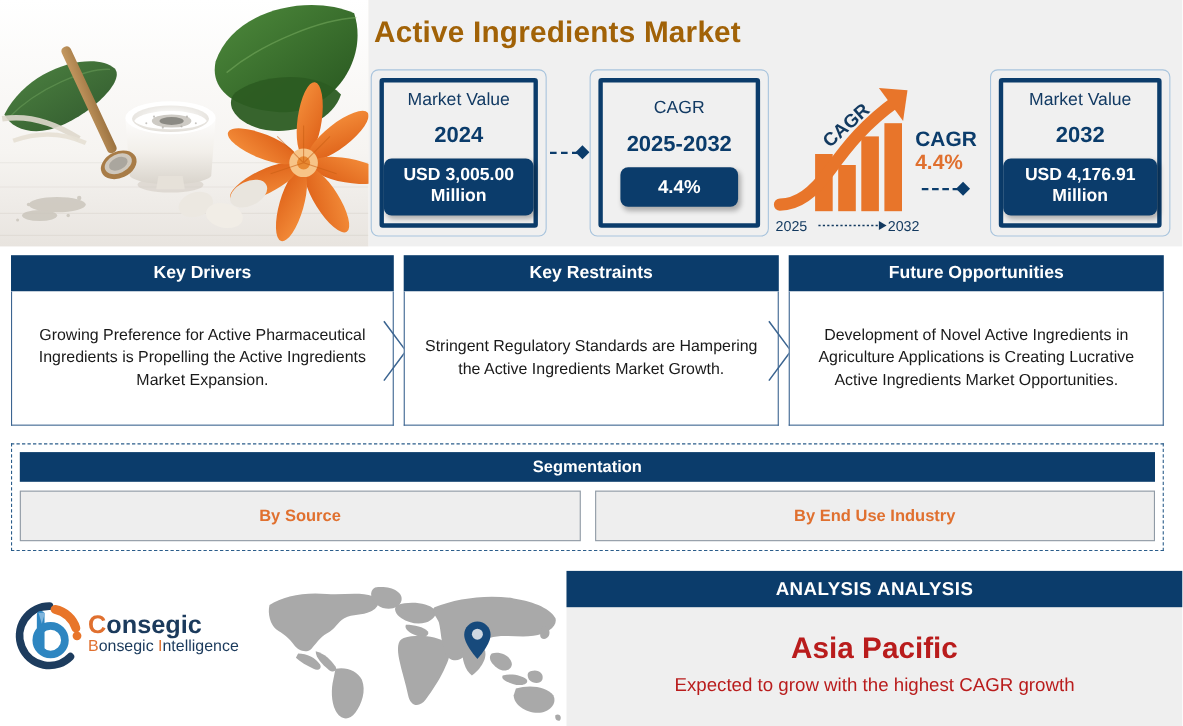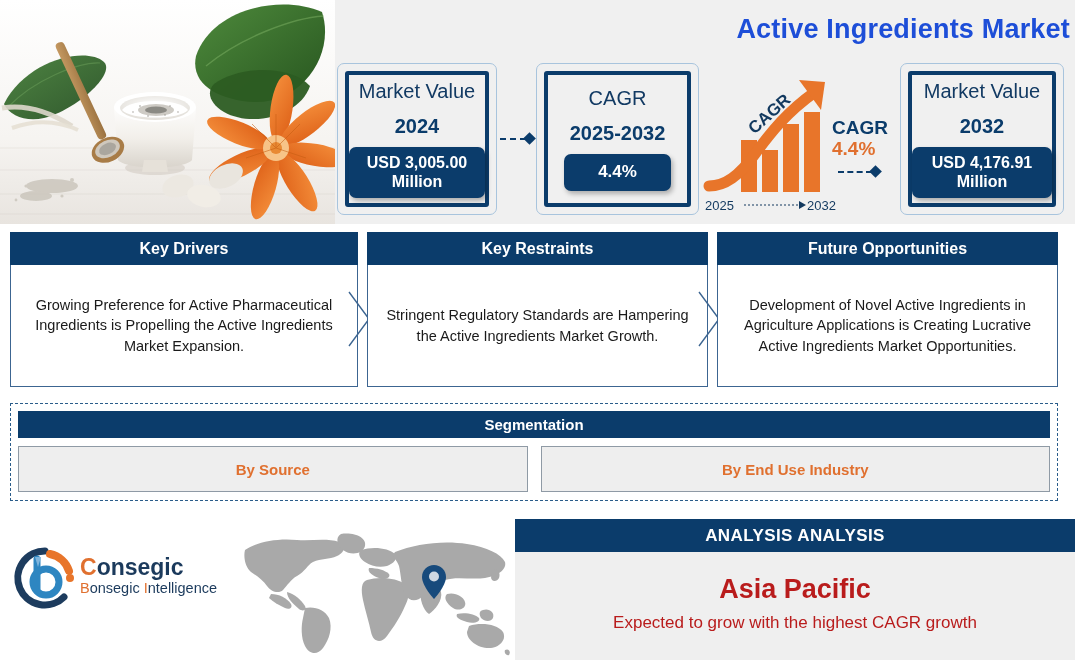--- a/index.html
+++ b/index.html
@@ -16,38 +16,38 @@
     background: #f0f0f0;
   }
   #hero-photo {
     position: absolute; left: 0; top: 0; width: 335px; height: 224px;
     overflow: hidden; background: #f7f5f2;
   }
   #hero-photo svg { display: block; width: 335px; height: 224px; }
 
   #market-title {
     position: absolute; left: 340px; top: 14px; width: 730px;
-    text-align: right; font-size: 27px; font-weight: bold;
-    color: #1d4ed8; letter-spacing: .2px;
+    text-align: left; font-size: 27px; font-weight: bold;
+    color: #a16207; letter-spacing: .2px;
   }
 
   
   .statbox {
     position: absolute; top: 63px; height: 152px;
     border: 1px solid #a8c4dd; border-radius: 7px;
     background: #f0f0f0; padding: 7px;
   }
   .statbox-inner {
     width: 100%; height: 100%;
     border: 4px solid #0b3c6b; border-radius: 3px;
     background: #f0f0f0;
     display: flex; flex-direction: column;
     align-items: center; justify-content: center;
   }
-  .stat-label { font-size: 20px; color: #123a63; line-height: 1.15; }
+  .stat-label { font-size: 16px; color: #123a63; line-height: 1.15; }
   .stat-year  { font-size: 20px; font-weight: bold; color: #0b3c6b;
                 line-height: 1.2; margin-top: 11px; }
   .stat-pill {
     margin-top: 9px; background: #0b3c6b; color: #ffffff;
     border-radius: 7px; font-weight: bold; font-size: 16px;
     line-height: 1.18; text-align: center;
     padding: 7px 12px; box-shadow: 2px 3px 5px rgba(0,0,0,.28);
   }
   #box-2024 { left: 337px; width: 160px; }
   #box-cagr { left: 536px; width: 163px; }

